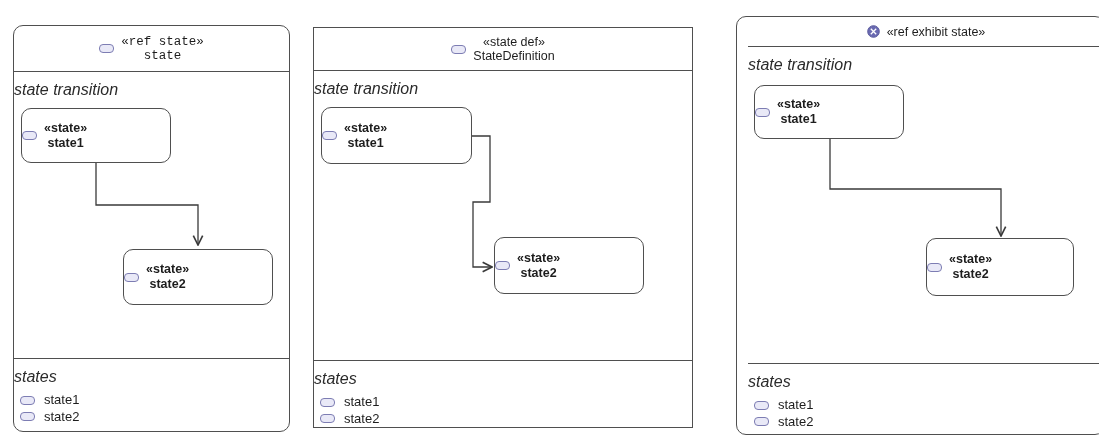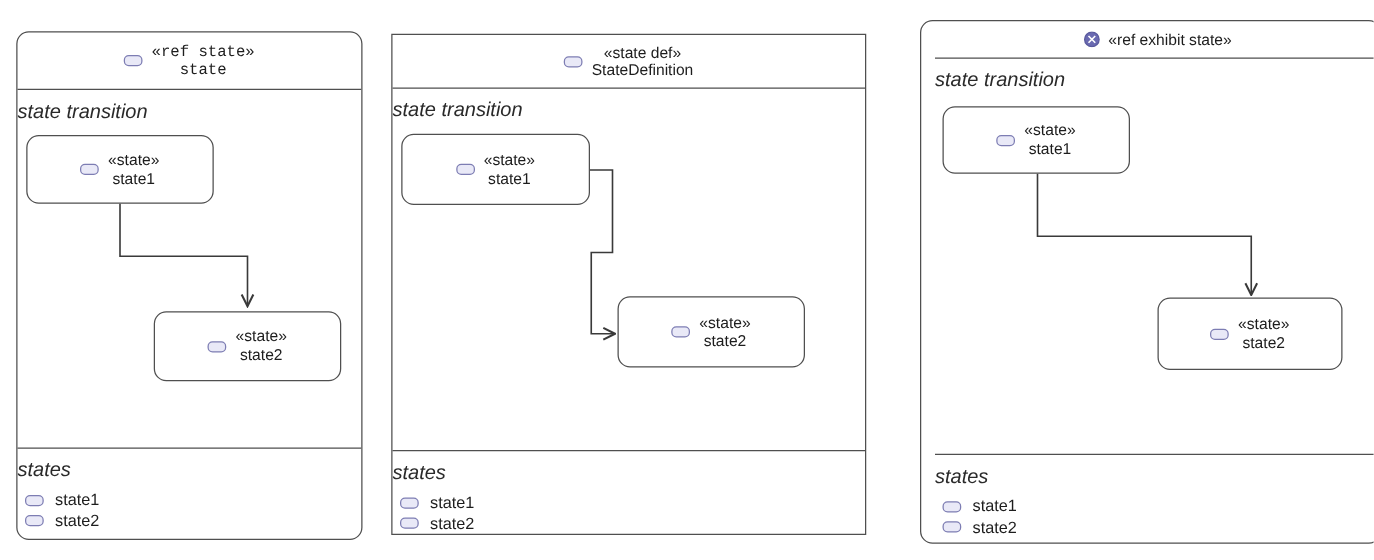--- a/index.html
+++ b/index.html
@@ -19,21 +19,21 @@
   .hdr-group{display:flex;align-items:center;gap:7px;}
   .hdr-text{text-align:center;font-size:12.5px;line-height:14px;}
   .compartment{position:relative;box-sizing:border-box;flex:0 0 auto;}
   .comp-label{
     text-align:left;font-style:italic;font-size:16px;color:#2a2a2a;
     padding-top:9px;
   }
   .states-comp{border-top:1.4px solid #4f4f4f;}
   .state-box{
     position:absolute;background:#ffffff;border:1.3px solid #4f4f4f;border-radius:10px;
-    box-sizing:border-box;display:flex;justify-content:center;align-items:center;gap:7px;
+    box-sizing:border-box;display:flex;align-items:center;gap:7px;font-weight:bold;
   }
   .sb-text{text-align:center;font-size:12.5px;line-height:15px;}
   .state-icon{
     display:inline-block;width:15px;height:9px;flex:0 0 auto;
     background:#e9e9f7;border:1px solid #7d7db3;border-radius:4px;box-sizing:border-box;
   }
   .edge-svg{position:absolute;left:0;top:0;pointer-events:none;}
   .edge-svg polyline{pointer-events:stroke;}
   .states-list{list-style:none;margin:6px 0 0 0;padding:0 0 0 6px;}
   .states-list li{display:flex;align-items:center;gap:9px;font-size:13px;line-height:16.5px;height:16.5px;}

